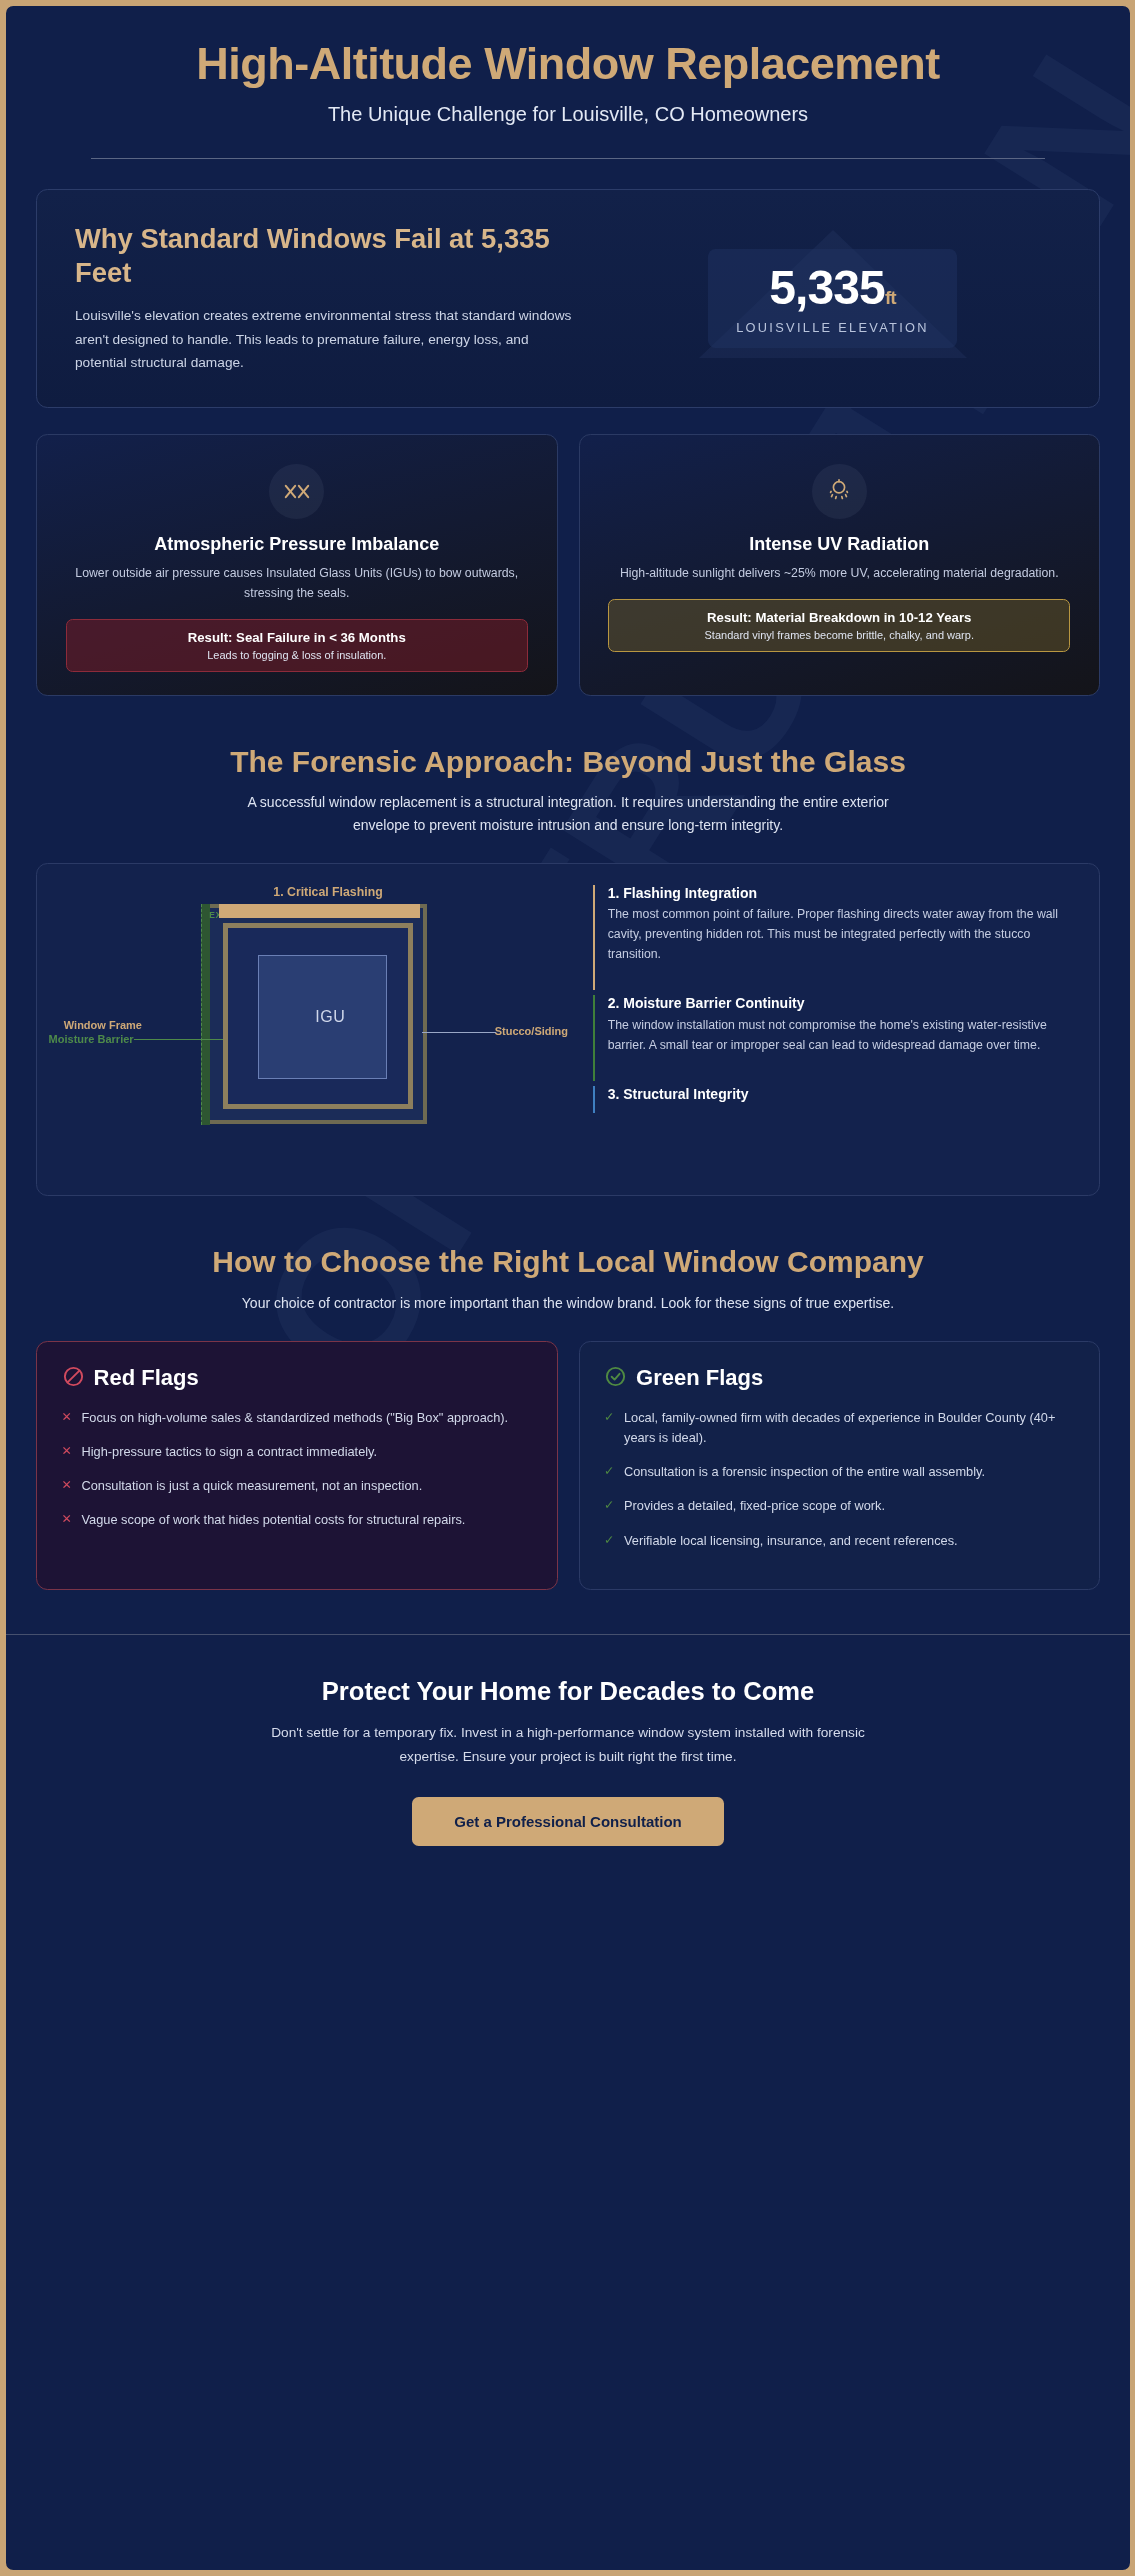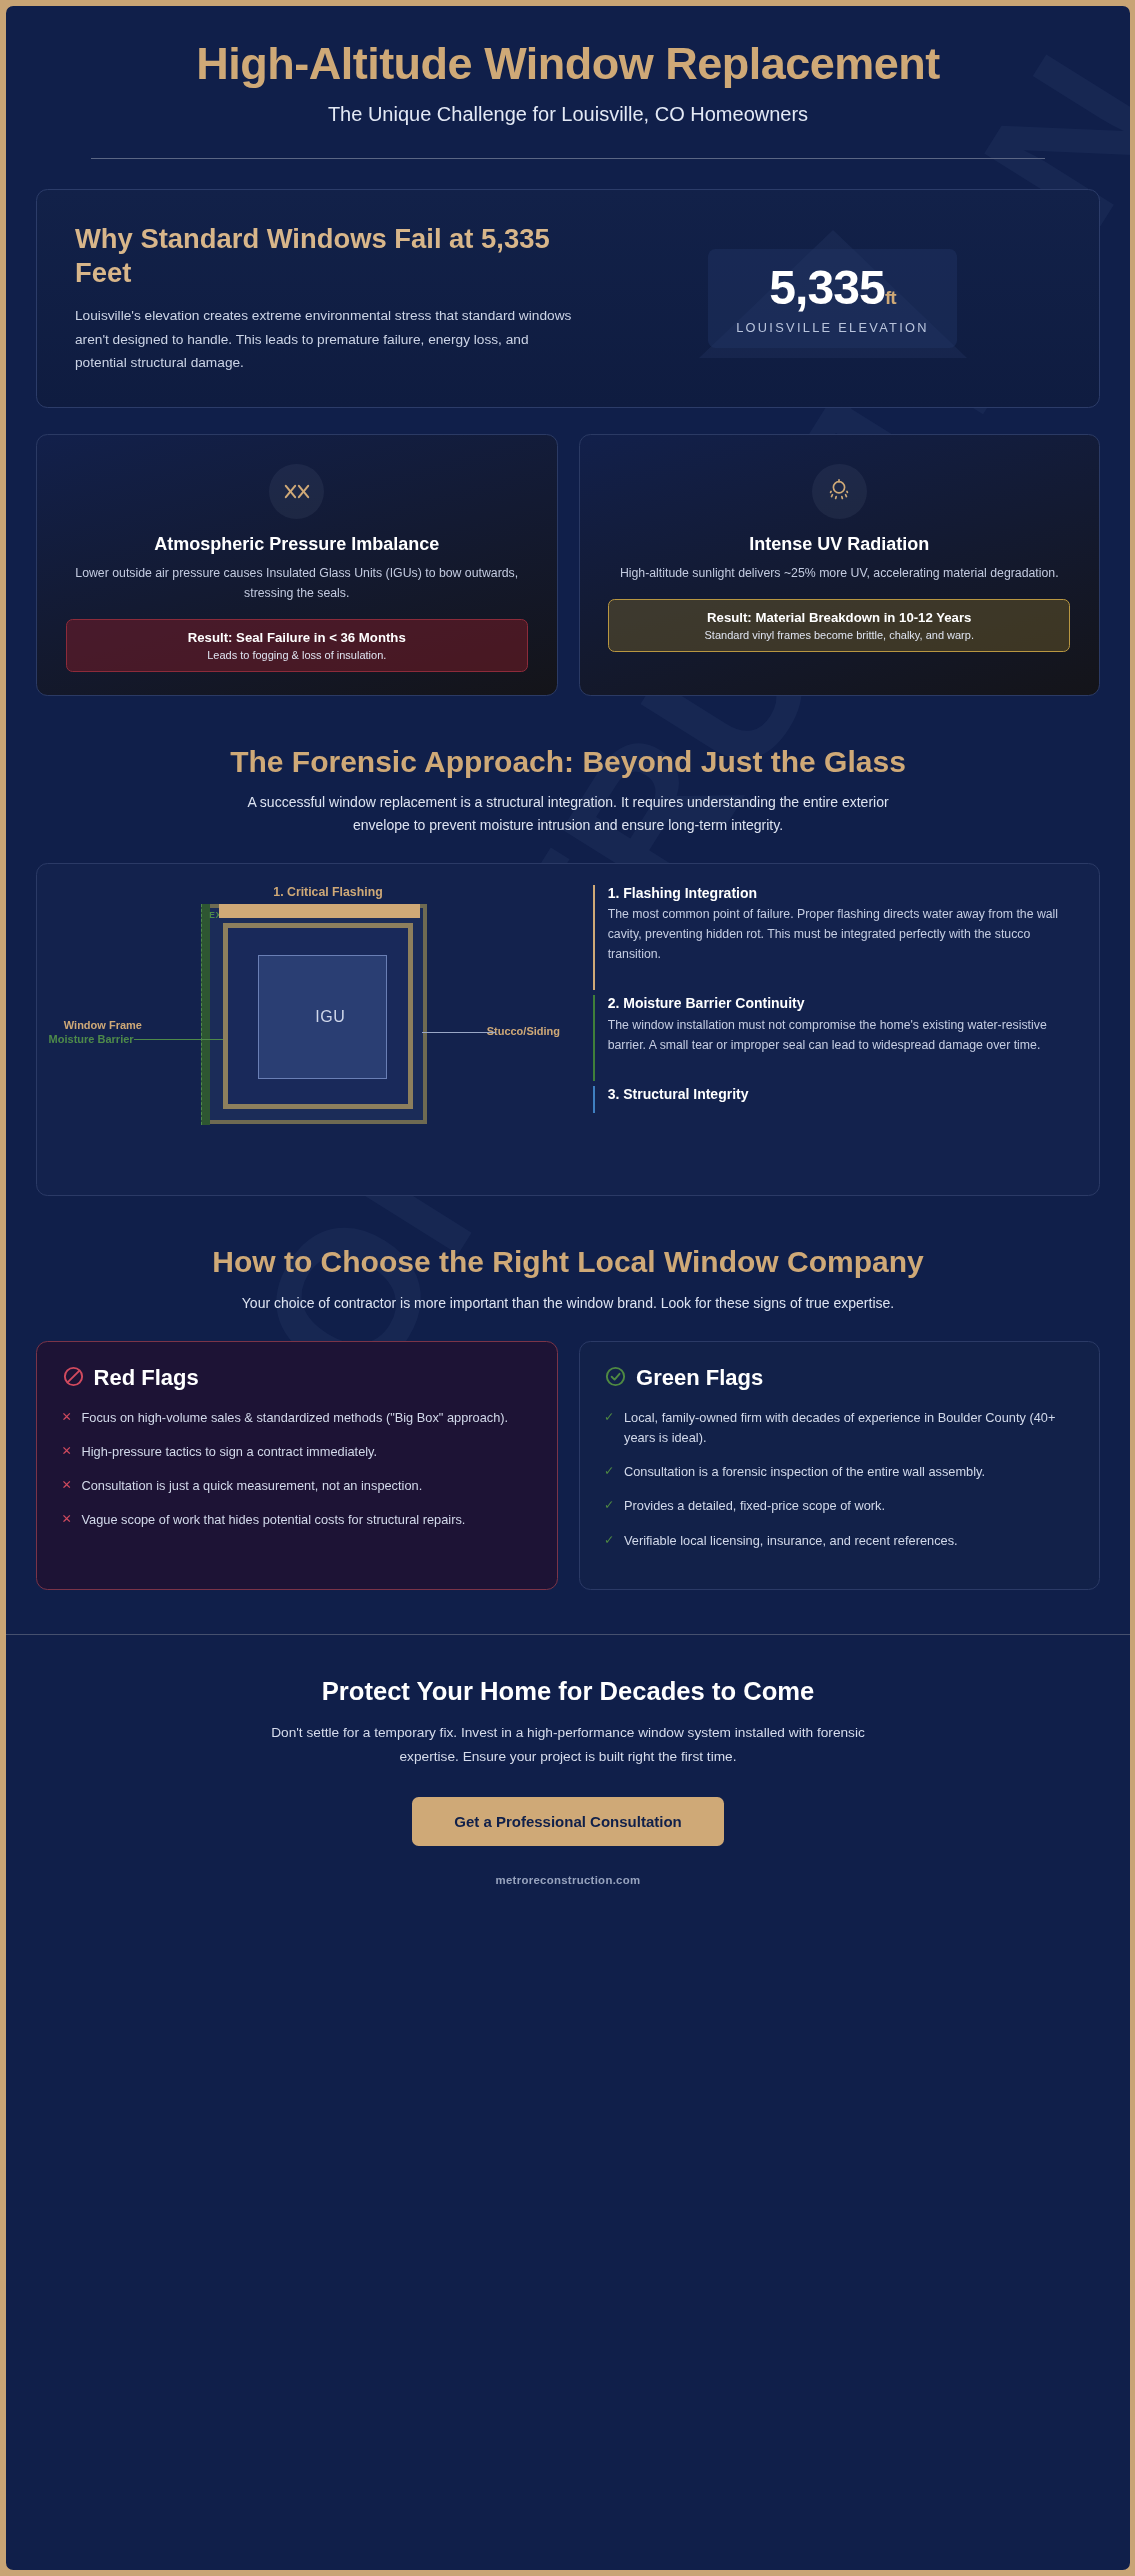--- a/index.html
+++ b/index.html
@@ -281,21 +281,21 @@
     letter-spacing: 0.5px;
   }
   .lbl {
     position: absolute;
     font-size: 11px;
     font-weight: 700;
     line-height: 1.18;
   }
   .lbl-window { left: 3.8px; top: 134px; color: #cfa977; }
   .lbl-wrb { left: -11.4px; top: 148px; color: #4e8a4a; font-weight: 700; }
-  .lbl-stucco { right: 8px; top: 140px; color: #cfa977; }
+  .lbl-stucco { right: 0px; top: 140px; color: #cfa977; }
   .leader-l {
     position: absolute;
     left: 74px; top: 154px;
     width: 89px; height: 0.9px;
     background: #4e8a4a;
   }
   .leader-r {
     position: absolute;
     right: 72px; top: 147px;
     width: 74px; height: 0.9px;
@@ -582,18 +582,17 @@
         </div>
 
       </div>
 
     </div>
 
     <div class="footer">
       <h2>Protect Your Home for Decades to Come</h2>
       <p>Don't settle for a temporary fix. Invest in a high-performance window system installed with forensic expertise. Ensure your project is built right the first time.</p>
       <button class="cta">Get a Professional Consultation</button>
-      <div class="site">metroreconstruction.com</div>
     </div>
 
   </div>
 </div>
 
 
 </body></html>

